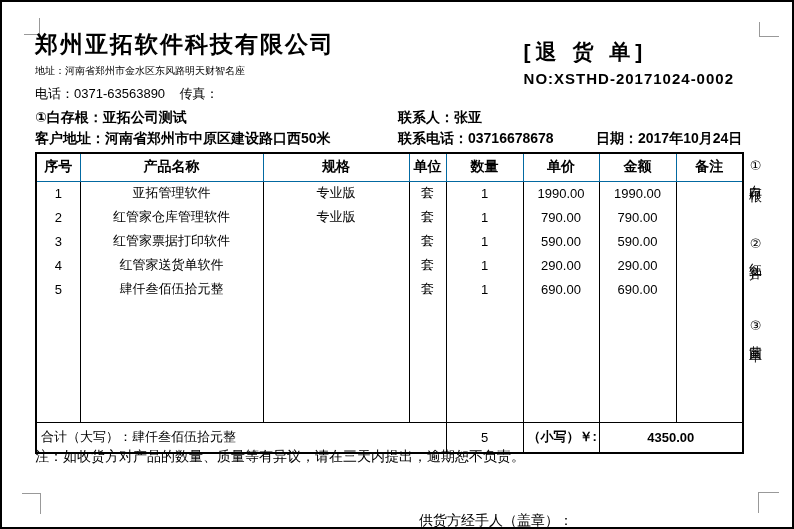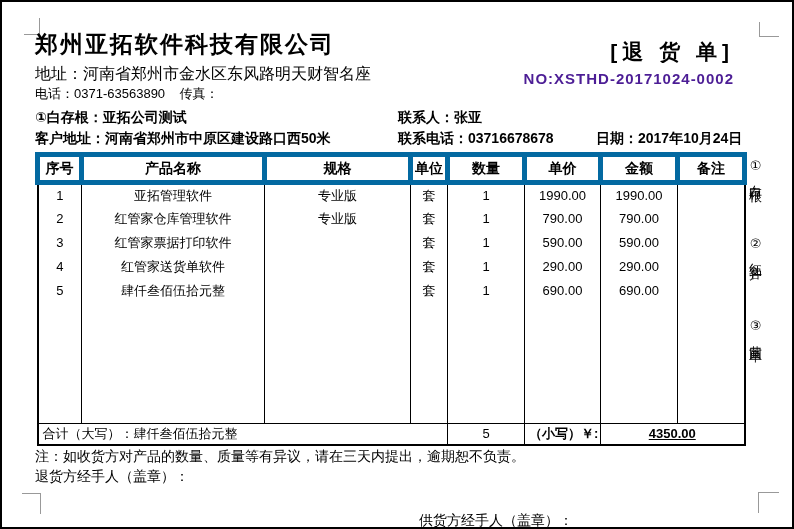--- a/index.html
+++ b/index.html
@@ -11,54 +11,54 @@
     color:#000;
   }
   
   .mark { position:absolute; border:0 solid #999; }
   .mark.tl { left:22px; top:16px;  width:16px; height:17px; border-right-width:1px; border-bottom-width:1px; }
   .mark.tr { left:757px; top:20px; width:20px; height:15px; border-left-width:1px;  border-bottom-width:1px; }
   .mark.bl { left:20px; top:491px; width:19px; height:21px; border-top-width:1px;   border-right-width:1px; }
   .mark.br { left:756px; top:490px;width:21px; height:21px; border-top-width:1px;   border-left-width:1px; }
 
   .company   { position:absolute; left:33px; top:27px;  font-size:23px; font-weight:bold; letter-spacing:2px; }
-  .addr-line { position:absolute; left:33px; top:62px;  font-size:16px; white-space:pre; }
+  .addr-line { position:absolute; left:33px; top:62px;  font-size:10px; white-space:pre; }
   .phone-line{ position:absolute; left:33px; top:83px;  font-size:13px; white-space:pre; }
 
-  .title-block { position:absolute; right:58px; top:36px; text-align:right; }
+  .title-block { position:absolute; right:58px; top:36px; text-align:left; }
   .doc-title { font-size:21px; font-weight:bold; letter-spacing:5px; }
-  .doc-no    { font-size:15px; font-weight:bold; color:#4c1d95; margin-top:4px; letter-spacing:1px; }
+  .doc-no    { font-size:15px; font-weight:bold; color:#000000; margin-top:4px; letter-spacing:1px; }
 
   .cust-label, .cust-value { font-size:14px; font-weight:bold; white-space:pre; }
   .pos { position:absolute; }
   .r1 { top:106px; } .r2 { top:127px; }
   .x1 { left:33px; } .x2 { left:396px;text-align:right; } .x3 { left:594px; }
 
   table.items {
     position:absolute; left:33px; top:150px; width:709px;
     border-collapse:collapse; table-layout:fixed;
     border:2px solid #000; font-size:13px;
   }
   table.items th {
-    border:5px solid #0369a1; font-size:14px; font-weight:bold;
+    border:1px solid #0369a1; font-size:14px; font-weight:bold;
     height:28px; text-align:center; padding:0;
   }
   table.items tbody.rows td {
     border-left:1px solid #000; border-right:1px solid #000;
     height:24px; text-align:center; overflow:hidden; white-space:nowrap;
   }
   table.items tbody.filler td {
     border-left:1px solid #000; border-right:1px solid #000; height:121px;
   }
   table.items tfoot td {
-    border:1px solid #000; height:21px; text-align:center; white-space:nowrap; overflow:hidden;
+    border:1px solid #000; height:31px; text-align:center; white-space:nowrap; overflow:hidden;
   }
   table.items tfoot td.caps { text-align:left; padding-left:4px; }
   table.items tfoot td.small { text-align:left; padding-left:4px; font-weight:bold; }
-  table.items tfoot td.amt { font-weight:bold;text-decoration:underline; }
+  table.items tfoot td.amt { font-weight:bold; }
 
   .side-label {
     position:absolute; left:746px; writing-mode:vertical-rl; text-orientation:upright;
     font-size:13px; letter-spacing:2px; line-height:14px;
   }
   .s1 { top:156px; } .s2 { top:234px; } .s3 { top:316px; }
 
   .note       { position:absolute; left:33px;  top:446px; font-size:14px; }
   .sign-left  { position:absolute; left:33px;  top:466px; font-size:14px; }
   .sign-right { position:absolute; left:417px; top:466px; font-size:14px;margin-top:44px; }
@@ -183,16 +183,15 @@
         <td colspan="2" class="amt">4350.00</td>
       </tr>
     </tfoot>
   </table>
 
   <div class="side-label s1">①白存根</div>
   <div class="side-label s2">②红客户</div>
   <div class="side-label s3">③黄回单</div>
 
   <div class="note">注：如收货方对产品的数量、质量等有异议，请在三天内提出，逾期恕不负责。</div>
-  <div class="sign-left">退货方经手人（盖章）：</div>
   <div class="sign-right">供货方经手人（盖章）：</div>
 
 </div>
 
 </body></html>

